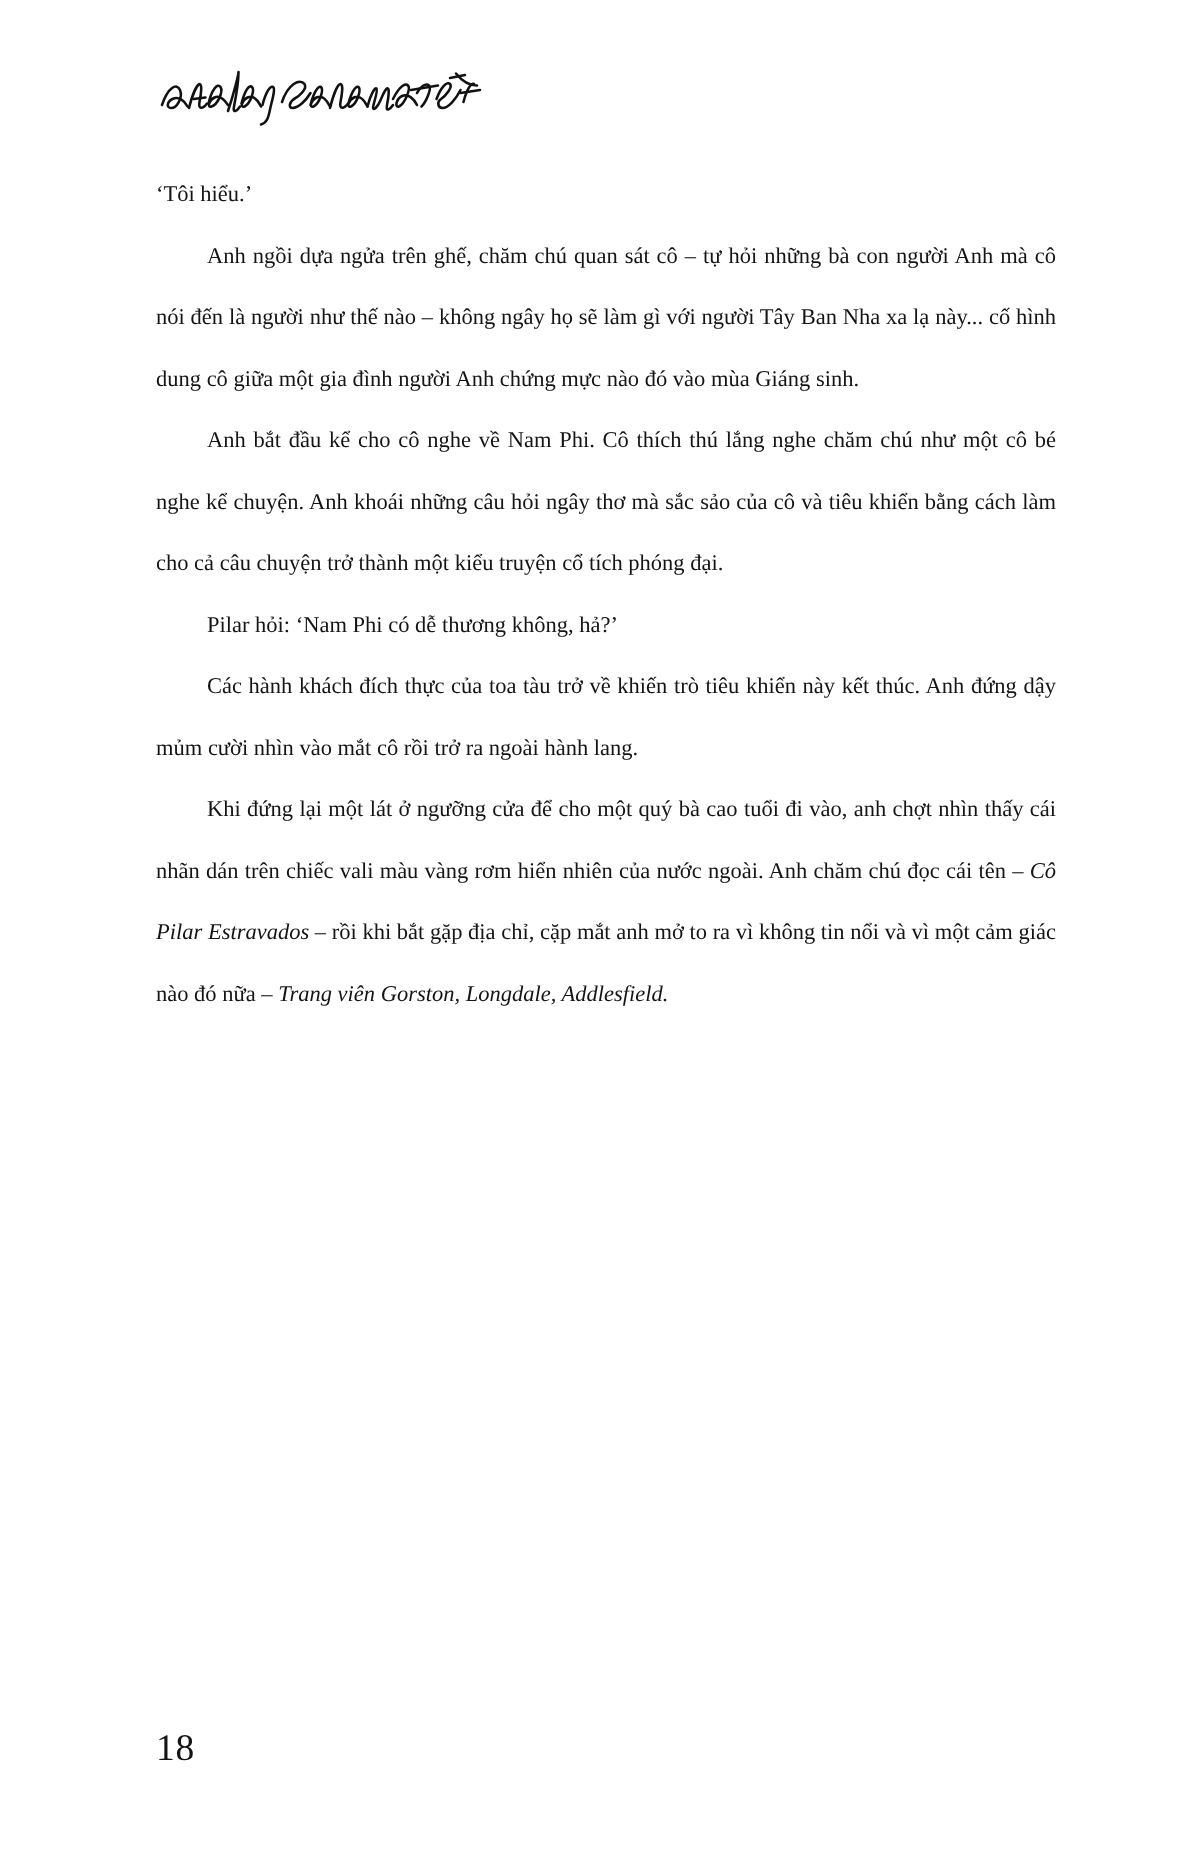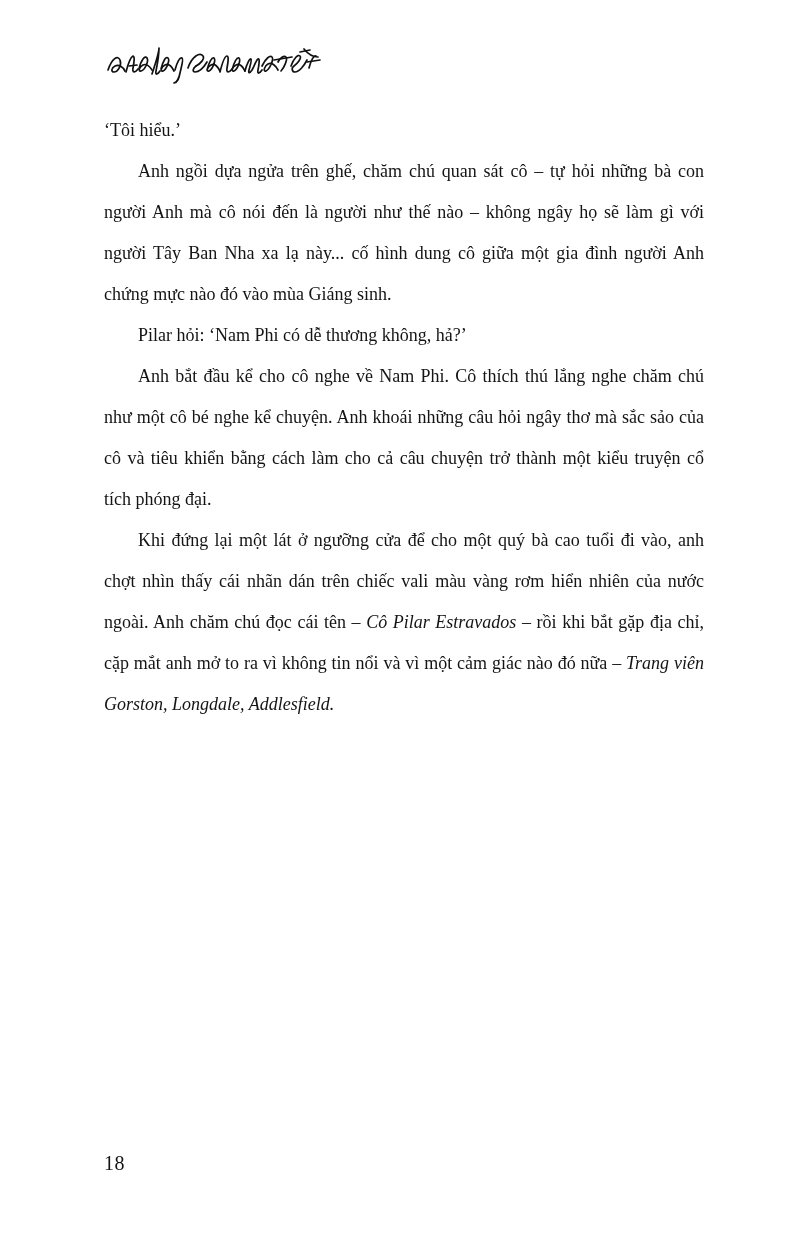--- a/index.html
+++ b/index.html
@@ -24,40 +24,40 @@
     height: 40px;
   }
   .author-mark svg {
     display: block;
   }
   .body-text {
     position: absolute;
     left: 104px;
     top: 110px;
     width: 600px;
-    font-size: 18px;
+    font-size: 15px;
     line-height: 41px;
     text-align: justify;
     text-justify: inter-word;
   }
   .body-text p {
     margin: 0;
     text-indent: 34px;
   }
   .body-text p.no-indent {
     text-indent: 0;
   }
   .body-text em {
     font-style: italic;
   }
   .page-number {
     position: absolute;
     left: 104px;
     top: 1152px;
-    font-size: 20px;
+    font-size: 25px;
     letter-spacing: 0.5px;
     text-align: right;
   }
 </style>
 </head>
 <body>
 
 <div class="page">
 
   <div class="author-mark">
@@ -84,20 +84,21 @@
         <path d="M200 5 C204 10, 209 13, 214 13"></path>
         <path d="M205 24 C207 16, 210 11, 212 12"></path>
         <path d="M203 18 L216 16"></path>
       </g>
     </svg>
   </div>
 
   <div class="body-text">
     <p class="no-indent">‘Tôi hiểu.’</p>
     <p>Anh ngồi dựa ngửa trên ghế, chăm chú quan sát cô – tự hỏi những bà con người Anh mà cô nói đến là người như thế nào – không ngây họ sẽ làm gì với người Tây Ban Nha xa lạ này... cố hình dung cô giữa một gia đình người Anh chứng mực nào đó vào mùa Giáng sinh.</p>
+    <p>Anh bắt đầu kể cho cô nghe về Nam Phi. Cô thích thú lắng nghe chăm chú như một cô bé nghe kể chuyện. Anh khoái những câu hỏi ngây thơ mà sắc sảo của cô và tiêu khiển bằng cách làm cho cả câu chuyện trở thành một kiểu truyện cổ tích phóng đại.</p>
     <p>Pilar hỏi: ‘Nam Phi có dễ thương không, hả?’</p>
-    <p>Anh bắt đầu kể cho cô nghe về Nam Phi. Cô thích thú lắng nghe chăm chú như một cô bé nghe kể chuyện. Anh khoái những câu hỏi ngây thơ mà sắc sảo của cô và tiêu khiển bằng cách làm cho cả câu chuyện trở thành một kiểu truyện cổ tích phóng đại.</p>
+    <p>Các hành khách đích thực của toa tàu trở về khiến trò tiêu khiển này kết thúc. Anh đứng dậy mủm cười nhìn vào mắt cô rồi trở ra ngoài hành lang.</p>
     <p>Khi đứng lại một lát ở ngưỡng cửa để cho một quý bà cao tuổi đi vào, anh chợt nhìn thấy cái nhãn dán trên chiếc vali màu vàng rơm hiển nhiên của nước ngoài. Anh chăm chú đọc cái tên – <em>Cô Pilar Estravados</em> – rồi khi bắt gặp địa chỉ, cặp mắt anh mở to ra vì không tin nổi và vì một cảm giác nào đó nữa – <em>Trang viên Gorston, Longdale, Addlesfield.</em></p>
   </div>
 
   <div class="page-number">18</div>
 
 </div>
 
 </body></html>

